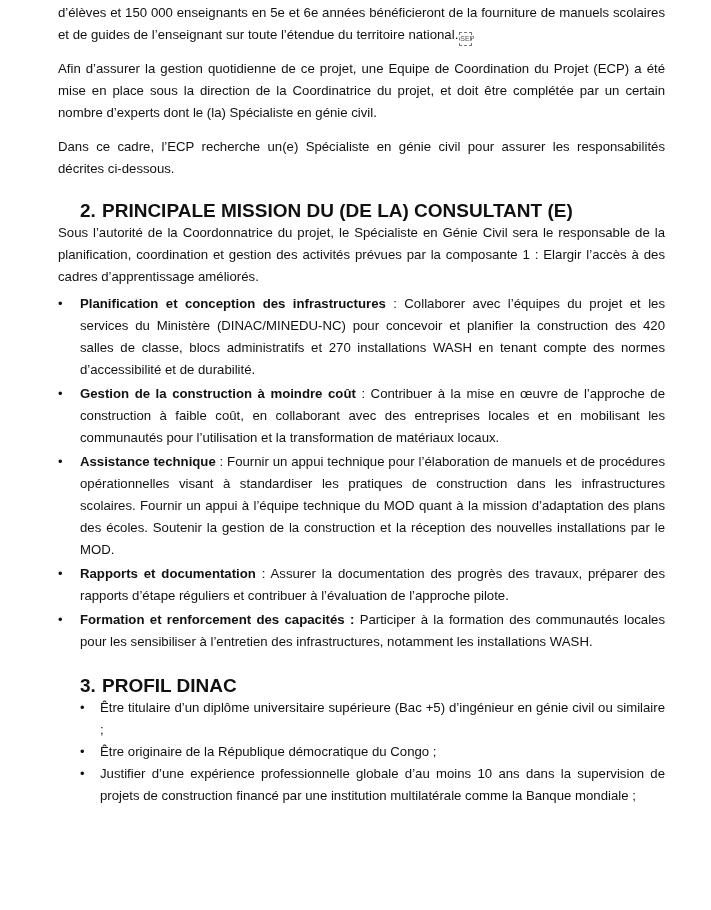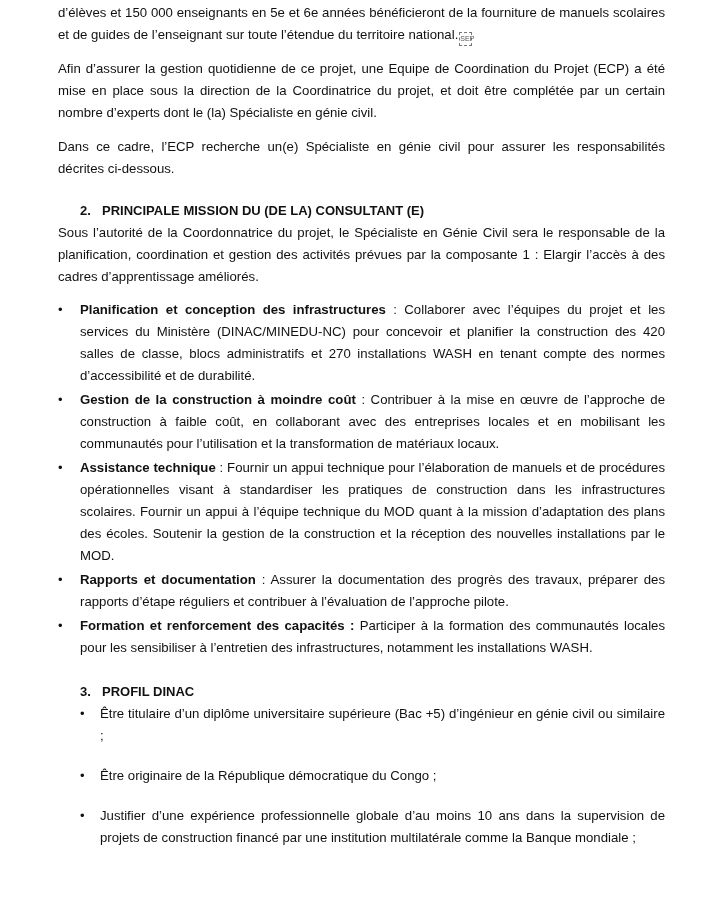--- a/index.html
+++ b/index.html
@@ -8,34 +8,34 @@
     font-family: "Liberation Sans", sans-serif;
     color: #111111;
     font-size: 13.2px;
     line-height: 22px;
   }
   .page { position: relative; padding: 0 46px 0 58px; }
   p { margin: 0; text-align: justify; }
   .p-intro { padding-top: 0; }
   .gap { margin-top: 12px; }
   h2 {
-    font-size: 13px; font-weight: bold; margin: 20px 0 0 0;
+    font-size: 19px; font-weight: bold; margin: 20px 0 0 0;
     padding-left: 22px; line-height: 22px;
   }
   h2 .num { display: inline-block; width: 22px; }
   ul { list-style: none; margin: 0; padding: 0; }
   ul.tasks li { position: relative; padding-left: 22px; text-align: justify; }
   ul.tasks li::before {
     content: "\2022"; position: absolute; left: 0; top: 0; font-size: 13px;
   }
-  ul.tasks { margin-top: 11px; }
+  ul.tasks { margin-top: 5px; }
   ul.tasks li + li { margin-top: 2px; }
   ul.profile { margin-top: 0px; padding-left: 22px; }
   ul.profile li { position: relative; padding-left: 20px; text-align: justify; }
-  ul.profile li + li { margin-top: 18px; }
+  ul.profile li + li { margin-top: 0; }
   ul.profile li::before {
     content: "\2022"; position: absolute; left: 0; top: 0; font-size: 13px;
   }
   b { font-weight: bold; }
   .sep-glyph {
     display: inline-block; width: 11px; height: 12px; border: 1px dashed #777;
     font-size: 7px; line-height: 12px; text-align: center; vertical-align: -2px;
     color: #555; margin-left: 1px;
   }
 </style>

